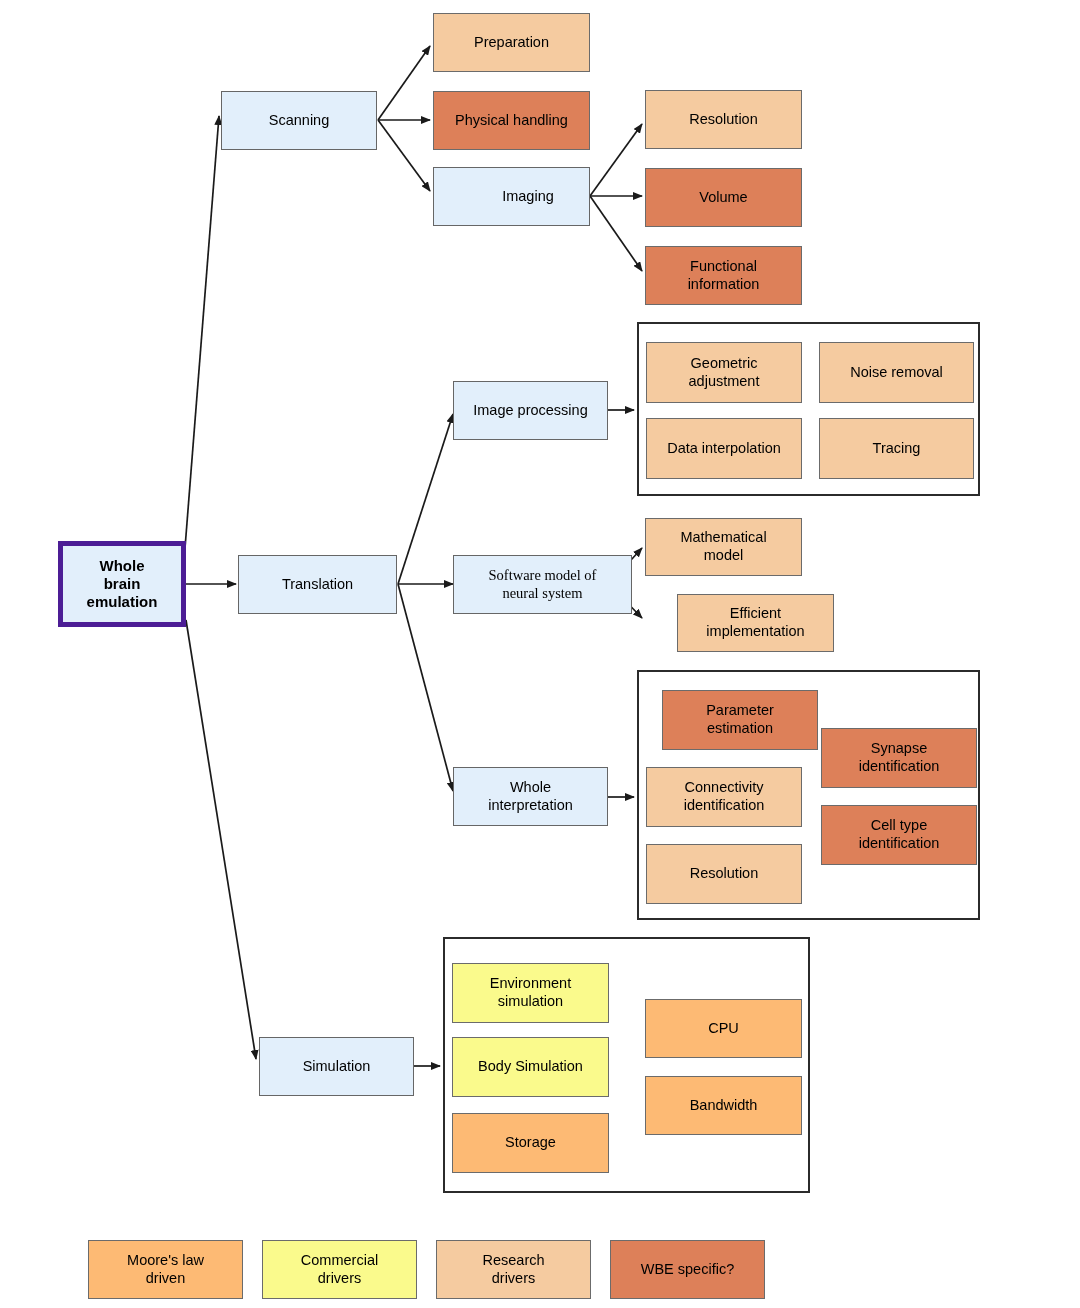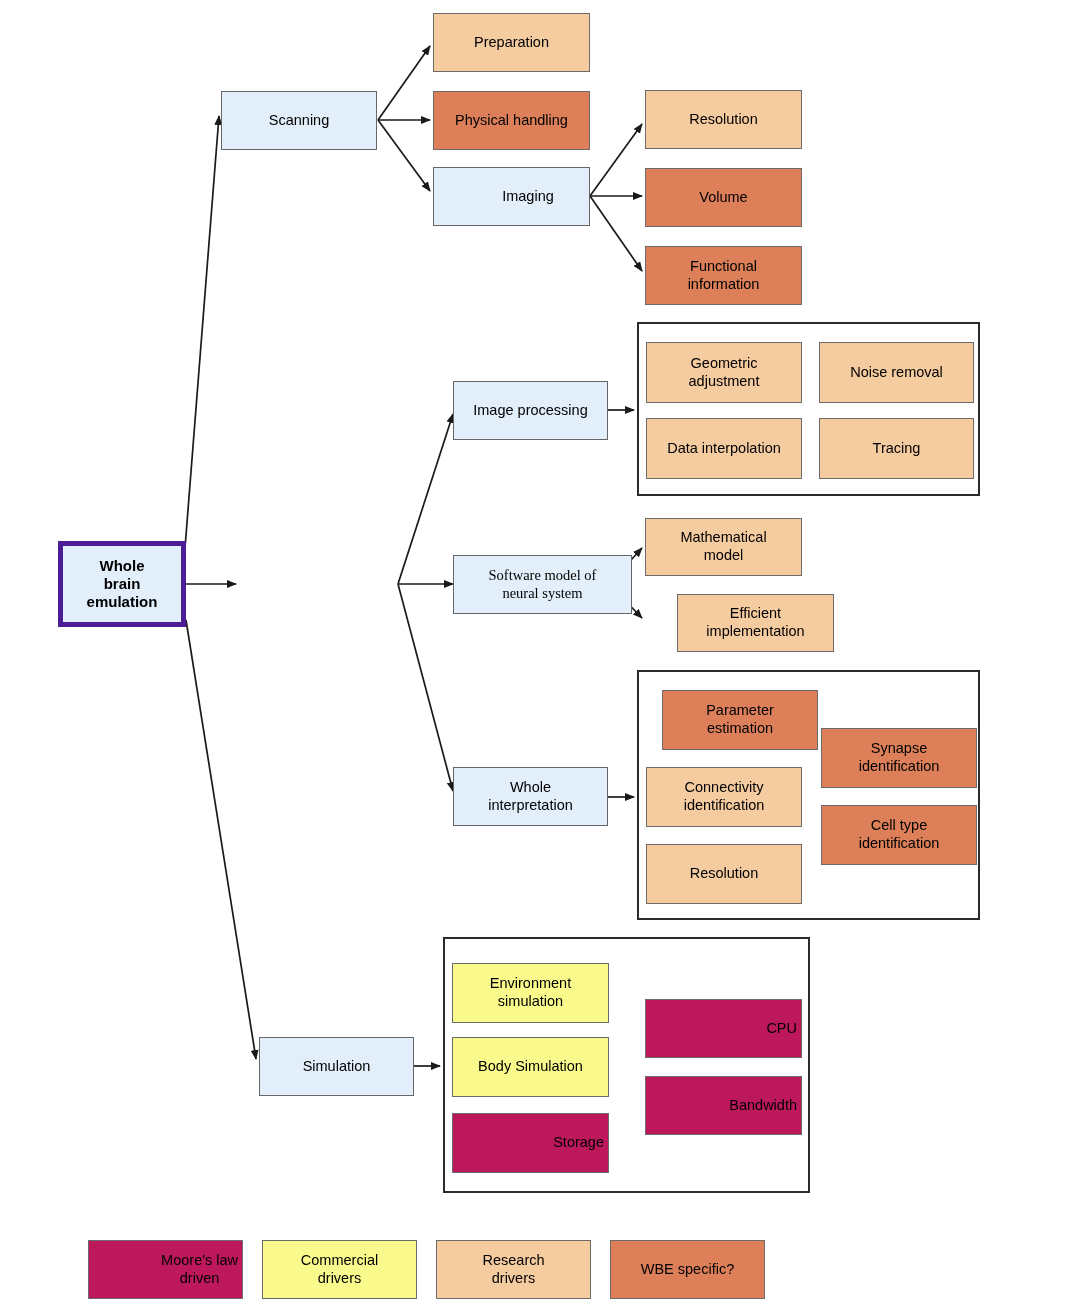--- a/index.html
+++ b/index.html
@@ -33,21 +33,21 @@
     z-index: 3;
   }
   .node .lbl {
     display: block;
     white-space: pre-line;
   }
   .node.blue   { background: #E2EFFB; }
   .node.orange-light { background: #F5CBA0; border-color: #6b6b6b; }
   .node.orange-dark  { background: #DD8059; border-color: #6b6b6b; }
   .node.yellow { background: #FAFA8C; border-color: #6b6b6b; }
-  .node.green  { background: #be185d; border-color: #6b6b6b; justify-content: flex-end; }
+  .node.green  { background: #fdba74; border-color: #6b6b6b; }
   .node.root {
     background: #E2EFFB;
     border: 5px solid #4c1d95;
     font-weight: bold;
     font-size: 15px;
   }
   .group-box {
     position: absolute;
     box-sizing: border-box;
     border: 2px solid #2b2b2b;
@@ -108,20 +108,23 @@
 
   <div class="node root" style="left:58px; top:541px; width:128px; height:86px;">
     <span class="lbl">Whole
 brain
 emulation</span>
   </div>
 
   <div class="node blue" style="left:221px; top:91px; width:156px; height:59px;">
     <span class="lbl">Scanning</span>
   </div>
+  <div class="node blue" style="left:238px; top:555px; width:159px; height:59px;">
+    <span class="lbl">Translation</span>
+  </div>
   <div class="node blue" style="left:259px; top:1037px; width:155px; height:59px;">
     <span class="lbl">Simulation</span>
   </div>
 
   <div class="node orange-light" style="left:433px; top:13px; width:157px; height:59px;">
     <span class="lbl">Preparation</span>
   </div>
   <div class="node orange-dark" style="left:433px; top:91px; width:157px; height:59px;">
     <span class="lbl">Physical handling</span>
   </div>

